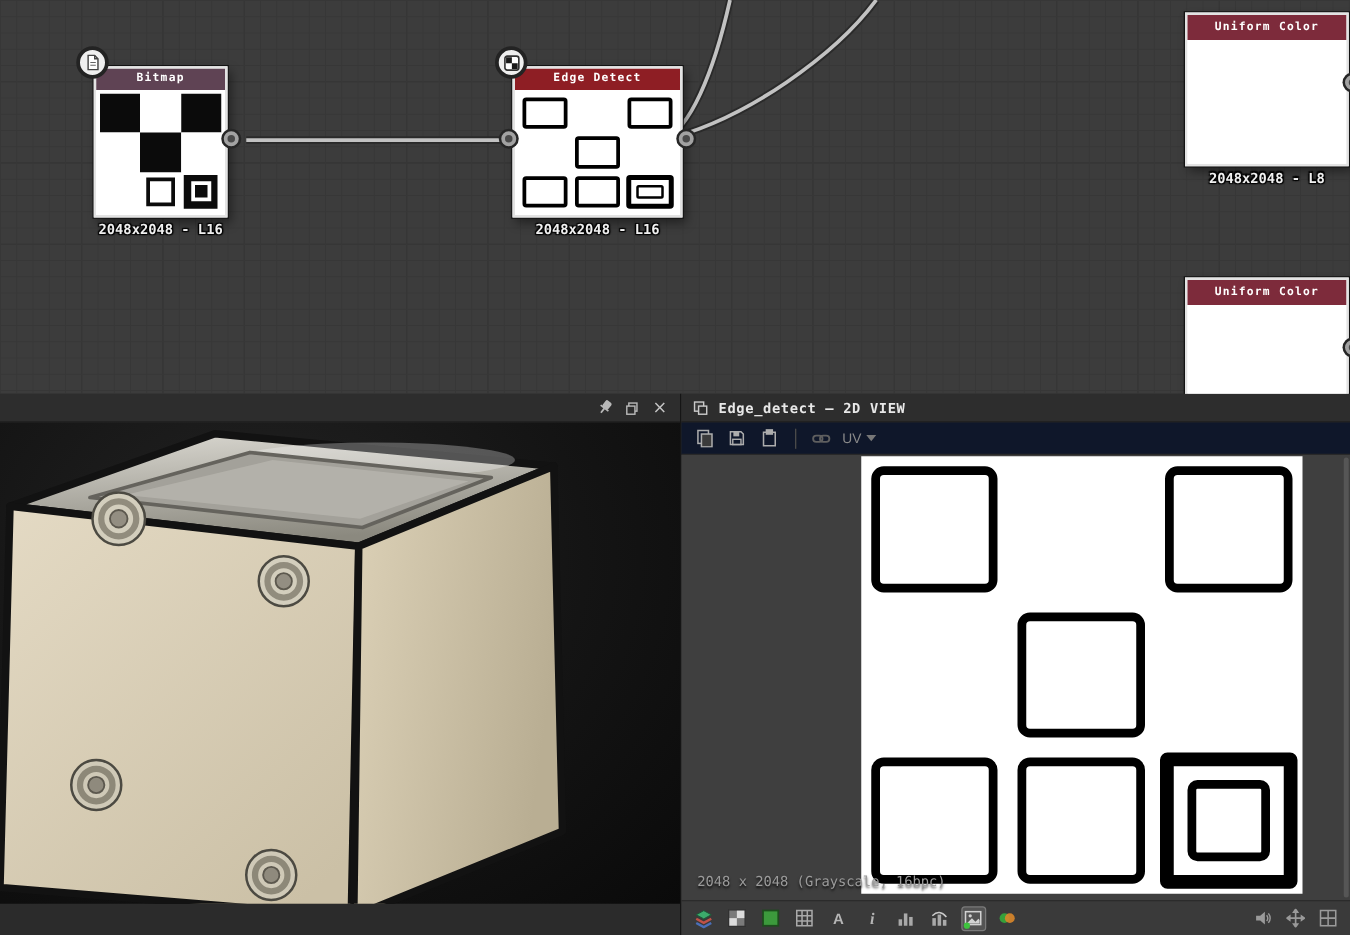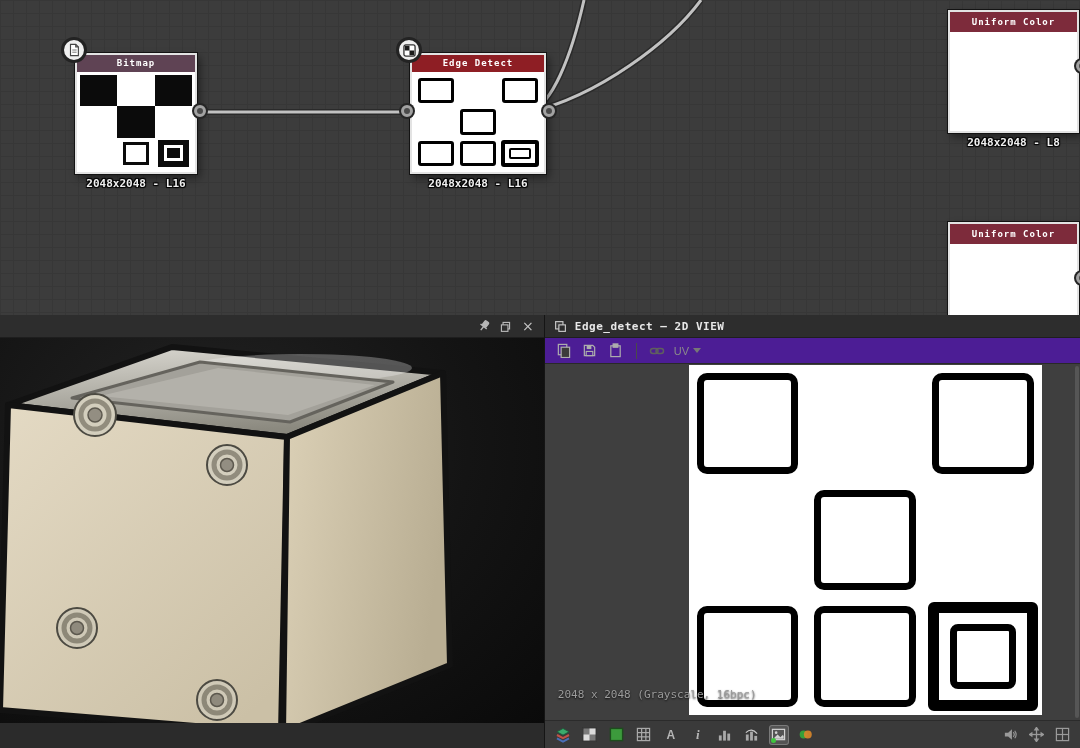--- a/index.html
+++ b/index.html
@@ -68,32 +68,32 @@
 .tb-close{font:14px "DejaVu Sans",sans-serif;color:#c4c4c4;line-height:16px}
 .view-title{font:bold 11px "DejaVu Sans Mono",monospace;color:#e8e8e8;letter-spacing:.5px}
 
 .menubar{height:25px;background:#3b3b3b;border-bottom:1px solid #292929;
   display:flex;align-items:center;gap:15px;padding:0 2px;overflow:hidden}
 .menu-item{font:12px "Liberation Sans",sans-serif;color:#d2d2d2;white-space:nowrap}
 
 .viewport3d{position:relative;height:385px;
   background:radial-gradient(ellipse at 38% 28%,#232323 0%,#141414 55%,#0a0a0a 100%)}
 
-.toolbar2d{height:26px;background:#4c1d95;border-bottom:1px solid #292929;
+.toolbar2d{height:26px;background:#0f172a;border-bottom:1px solid #292929;
   display:flex;align-items:center;gap:8px;padding:0 10px}
 .t-icon{width:18px;height:18px;display:flex;align-items:center;justify-content:center}
 .t-sep{width:1px;height:16px;background:#2c2c2c;border-right:1px solid #4a4a4a;margin:0 3px}
 .uv-box{display:flex;align-items:center;gap:4px}
 .uv-label{font:11px "Liberation Sans",sans-serif;color:#8a8a8a}
 .caret-down{width:0;height:0;border-left:4px solid transparent;border-right:4px solid transparent;
   border-top:5px solid #777}
 
 .canvas2d{position:relative;height:356px;background:#3f3f3f;overflow:hidden}
 .result-image{position:absolute;left:144px;top:1px;width:353px;height:350px;background:#fff;z-index:1}
-.status-text{position:absolute;left:13px;top:324px;z-index:3;
+.status-text{position:absolute;left:13px;top:335px;z-index:3;
   font:11px "DejaVu Sans Mono",monospace;color:#9b9b9b;text-shadow:0 1px 2px rgba(0,0,0,.8)}
 .vscroll{position:absolute;right:1px;top:2px;bottom:2px;width:4px;background:#565656;border-radius:2px;z-index:4}
 
 .footer2d{height:28px;background:#3a3a3a;border-top:1px solid #2b2b2b;
   display:flex;align-items:center;gap:9px;padding:0 9px}
 .ficon{position:relative;width:18px;height:18px;display:flex;align-items:center;justify-content:center;border-radius:2px}
 .ficon.sel{background:#545454;box-shadow:0 0 0 1px #7a7a7a}
 .gdot{position:absolute;left:1px;bottom:1px;width:5px;height:5px;border-radius:50%;background:#3ec43e}
 .fright{margin-left:auto;display:flex;gap:8px}
 .glyph{font:bold 12px "Liberation Sans",sans-serif;color:#b5b5b5}
@@ -107,21 +107,21 @@
   <div class="graph-area">
     <svg class="wires" width="1080" height="315">
       <path class="wire-casing" d="M197,112 L410,112"></path>
       <path class="wire-casing" d="M530,112 C552,104 571,58 584,0"></path>
       <path class="wire-casing" d="M530,112 C598,96 670,42 701,0"></path>
       <path class="wire" d="M197,112 L410,112"></path>
       <path class="wire" d="M530,112 C552,104 571,58 584,0"></path>
       <path class="wire" d="M530,112 C598,96 670,42 701,0"></path>
     </svg>
 
-    <div class="node" style="left:75px;top:53px;width:122px">
+    <div class="node" style="left:75px;top:53px;width:107px">
       <div class="badge">
         <svg width="14" height="14" viewBox="0 0 16 16">
             <path d="M4 1.5h6l3 3v10H4z" fill="#fff" stroke="#444" stroke-width="1.3"></path>
             <path d="M10 1.5v3h3" fill="none" stroke="#444" stroke-width="1.3"></path>
             <line x1="6" y1="8" x2="11" y2="8" stroke="#666"></line>
             <line x1="6" y1="10.5" x2="11" y2="10.5" stroke="#666"></line>
           </svg>
       </div>
       <div class="node-header" style="background:#5f4354">Bitmap</div>
       <div class="node-body">

